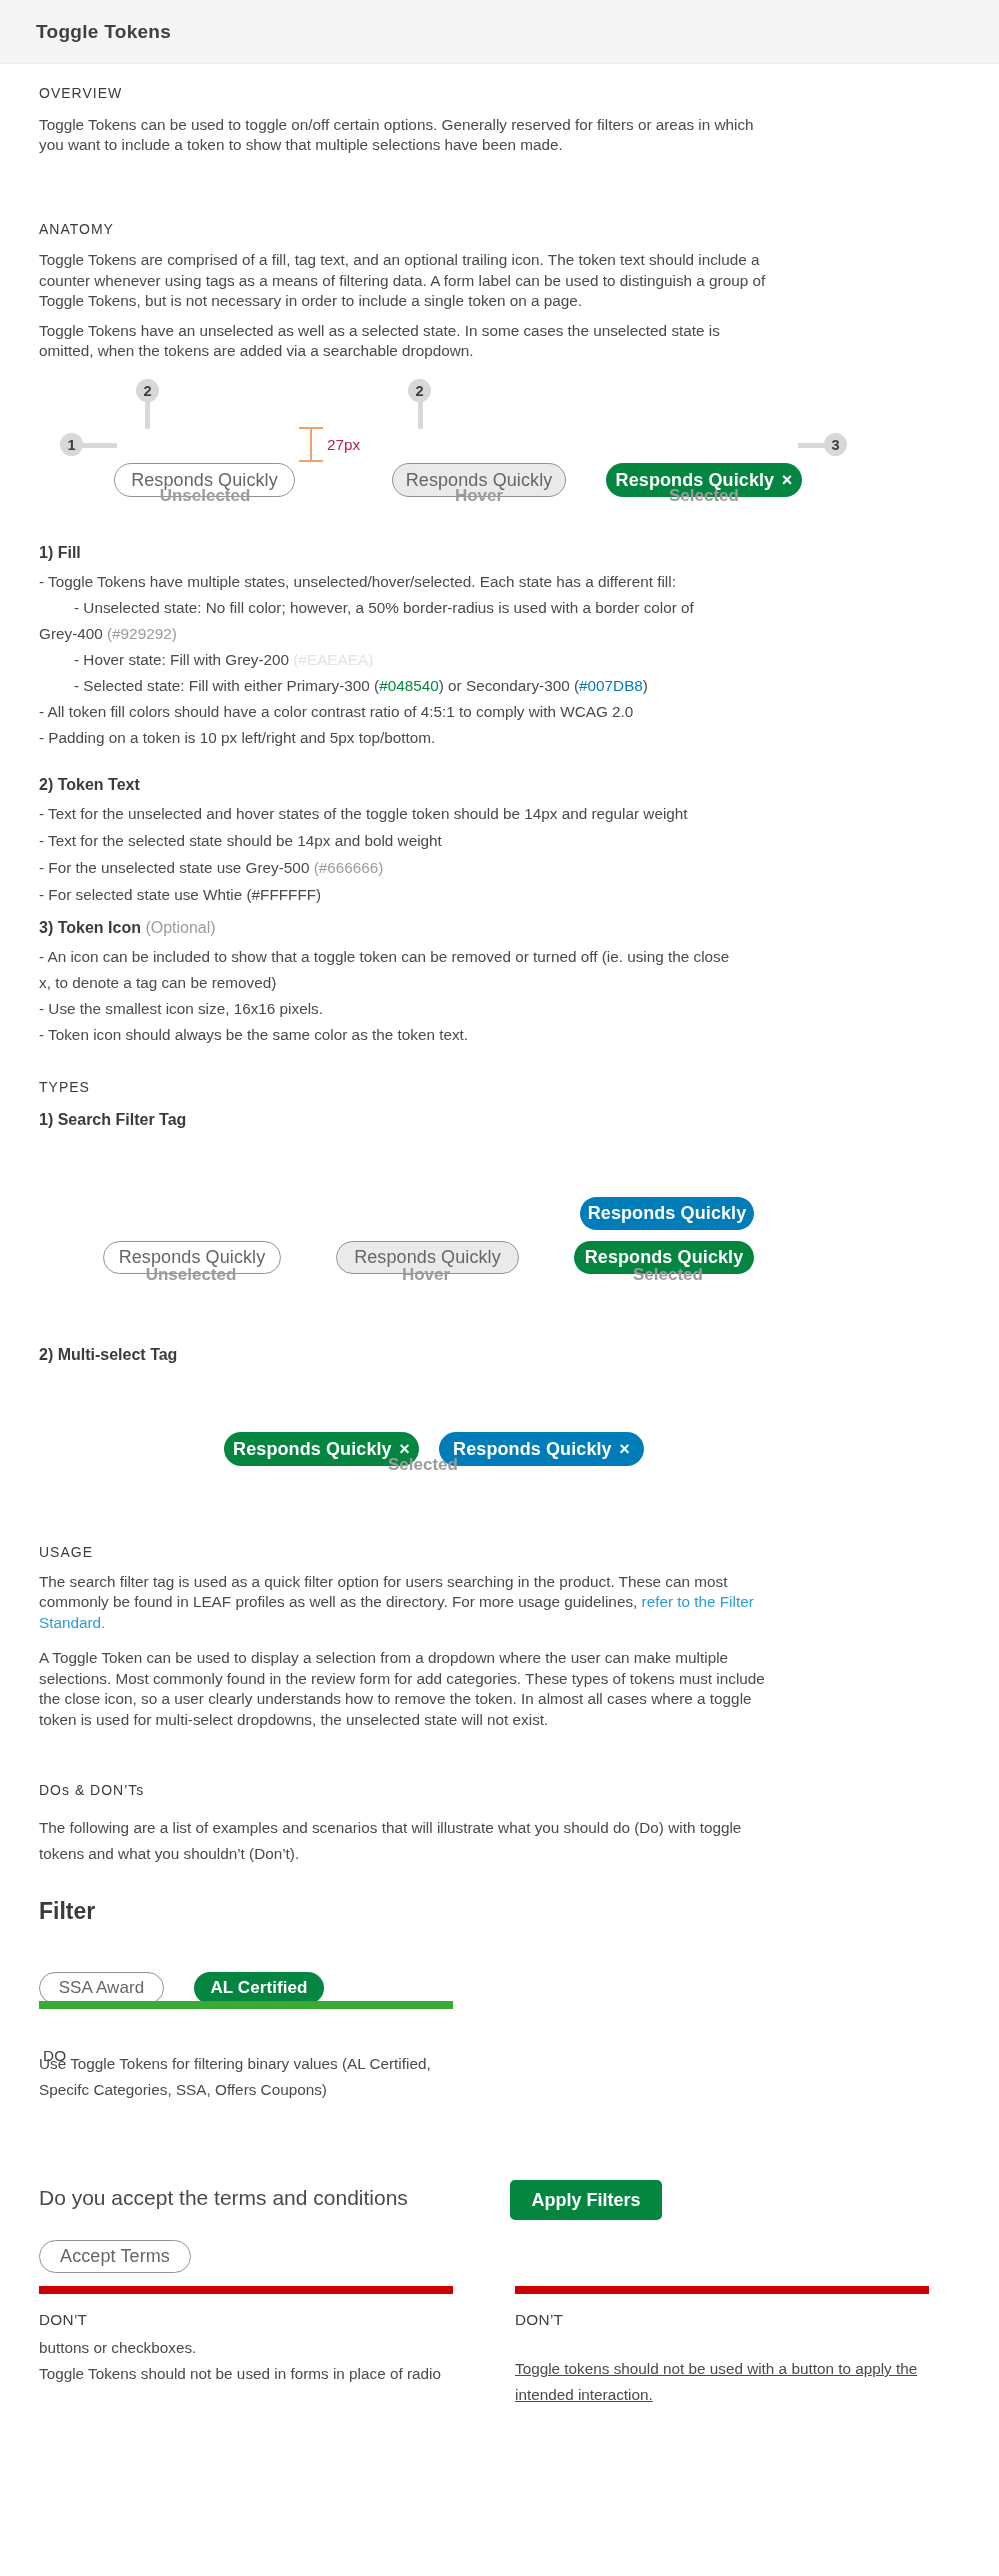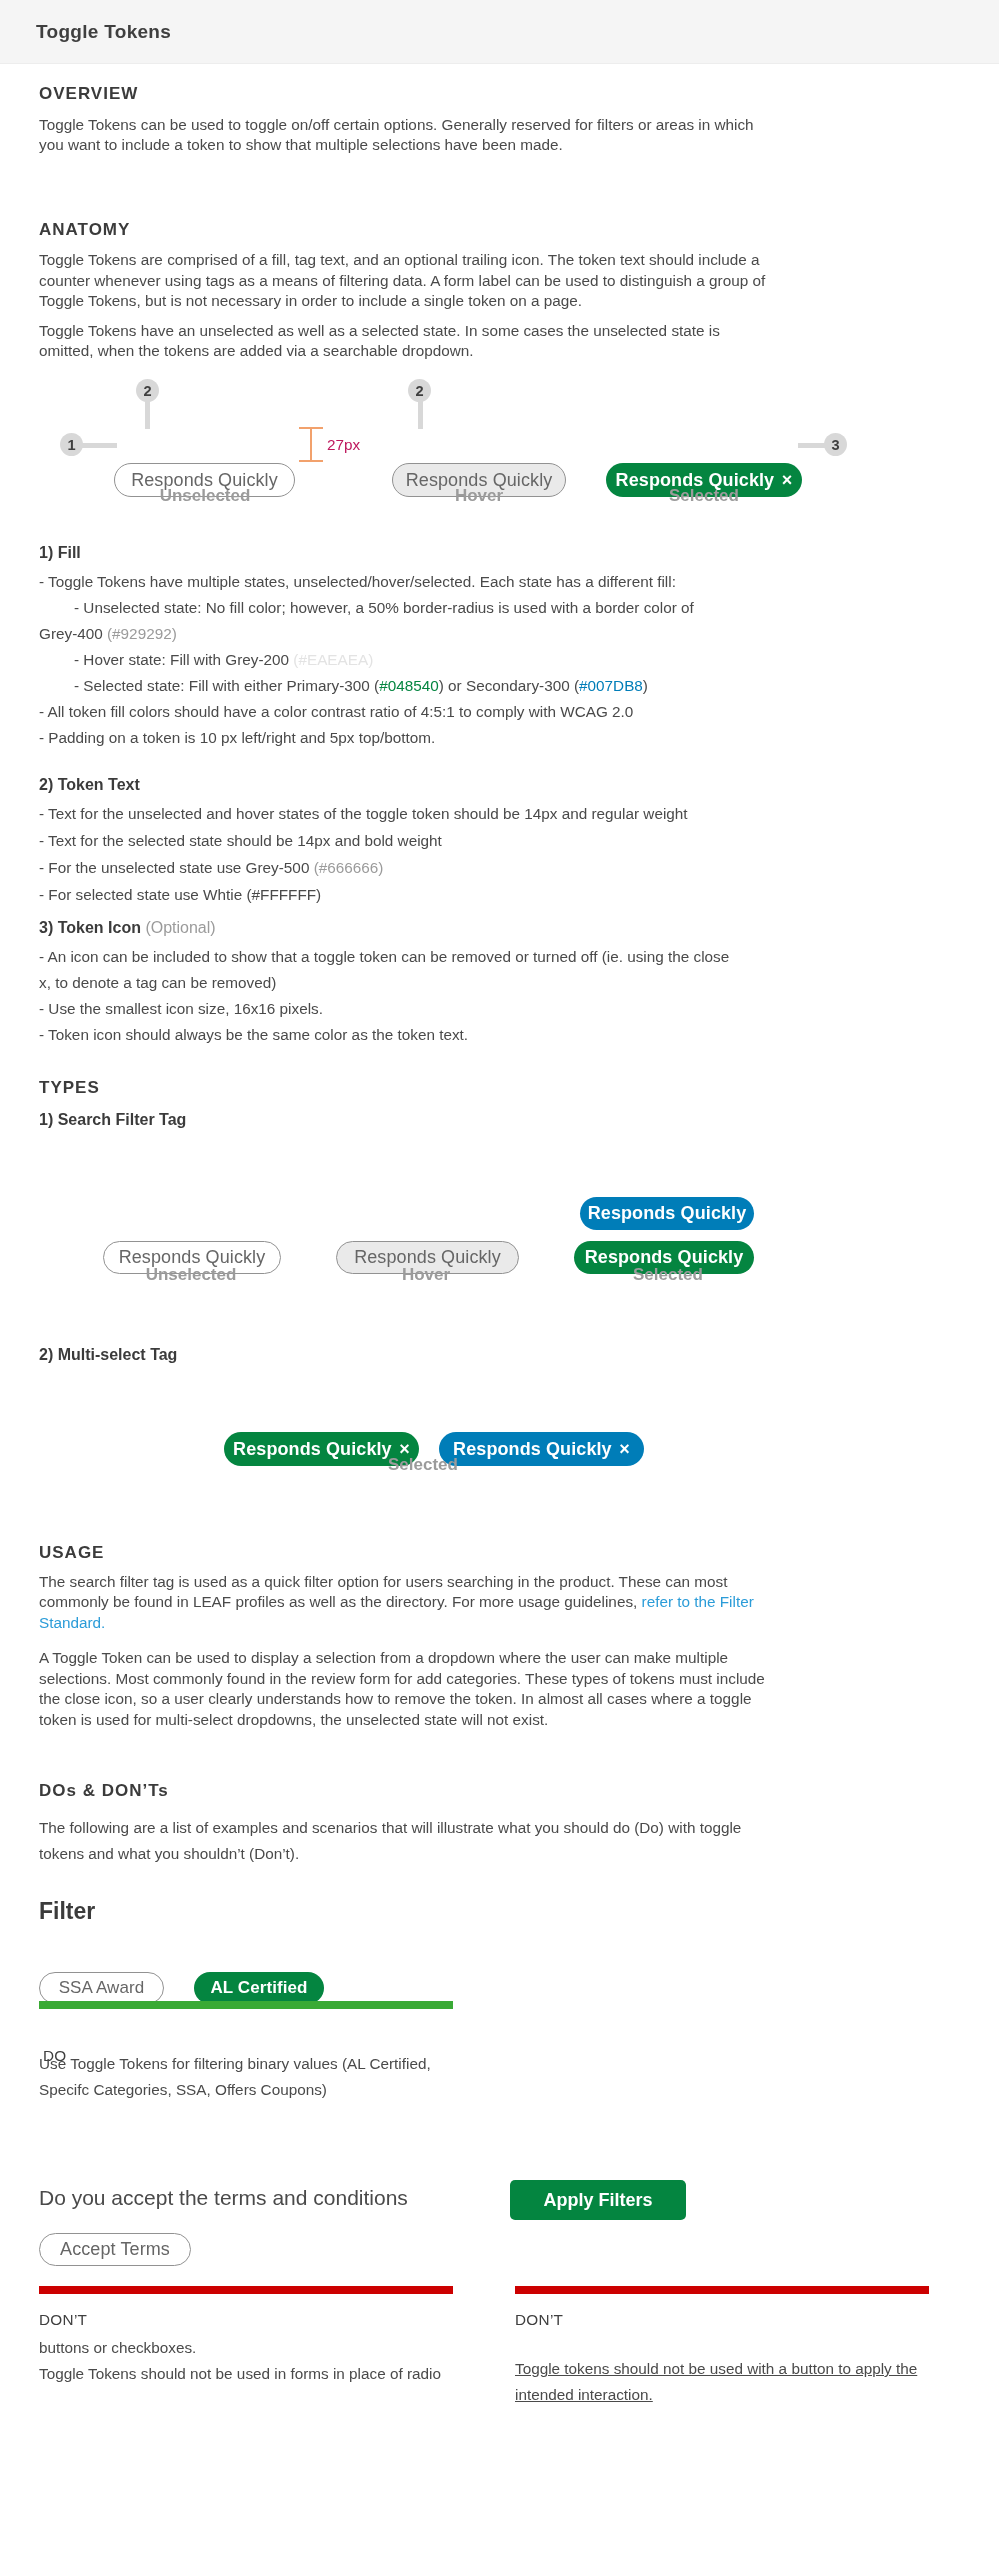--- a/index.html
+++ b/index.html
@@ -10,21 +10,21 @@
     color:#4a4a4a;
   }
   .header {
     height:64px; background:#f5f5f5; border-bottom:0.6px solid #ededed;
     display:flex; align-items:center; padding-left:36px;
   }
   .page-title { font-size:19px; font-weight:600; color:#3f3f3f; letter-spacing:0.3px; }
   .content { padding:0 39px; position:relative; }
 
   h2.sec {
-    font-size:17px; font-weight:700; color:#3b3b3b; letter-spacing:1px;
+    font-size:14px; font-weight:400; color:#3b3b3b; letter-spacing:1px;
     line-height:21.6px;
   }
   h3.sub { font-size:16px; font-weight:700; color:#3b3b3b; line-height:20.4px; }
   .optional { color:#9b9b9b; font-weight:400; }
 
   p.body { font-size:15.3px; line-height:20.4px; color:#4a4a4a; }
   p.body .ln { display:block; white-space:nowrap; }
 
   .list { font-size:15.3px; color:#4a4a4a; }
   .list .ln { display:block; white-space:nowrap; line-height:26px; }
@@ -267,34 +267,34 @@
       <span>AL Certified</span>
     </div>
     <div class="bar green" style="left:0;top:103px;width:414px;"></div>
     <div class="verdict" style="left:4px;top:129px;margin-top:20px;">DO</div>
     <div class="caption" style="left:0;top:153px;">
       <span class="ln">Use Toggle Tokens for filtering binary values (AL Certified,</span>
       <span class="ln">Specifc Categories, SSA, Offers Coupons)</span>
     </div>
 
     <div class="question" style="left:0;top:288px;">Do you accept the terms and conditions</div>
-    <div class="pill unselected abs" style="left:0;top:299px;width:152px;height:33px;">
+    <div class="pill unselected abs" style="left:0;top:306px;width:152px;height:33px;">
       <span>Accept Terms</span>
     </div>
     <div class="bar red" style="left:0;top:388px;width:414px;"></div>
     <div class="verdict" style="left:0;top:413px;">DON’T</div>
     <div class="caption" style="left:0;top:437px;">
       <span class="ln">buttons or checkboxes.</span>
       <span class="ln">Toggle Tokens should not be used in forms in place of radio</span>
     </div>
 
     <div class="pill unselected abs" style="left:471px;top:246px;width:124px;height:33px;">
       <span>SSA Award</span>
     </div>
-    <button class="apply-btn" style="left:471px;top:282px;width:176px;height:40px;">Apply Filters</button>
+    <button class="apply-btn" style="left:471px;top:282px;width:152px;height:40px;">Apply Filters</button>
     <div class="bar red" style="left:476px;top:388px;width:414px;"></div>
     <div class="verdict" style="left:476px;top:413px;">DON’T</div>
     <div class="caption" style="left:476px;top:458px;text-decoration:underline;">
       <span class="ln">Toggle tokens should not be used with a button to apply the</span>
       <span class="ln">intended interaction.</span>
     </div>
 
   </div>
 </div>
 

